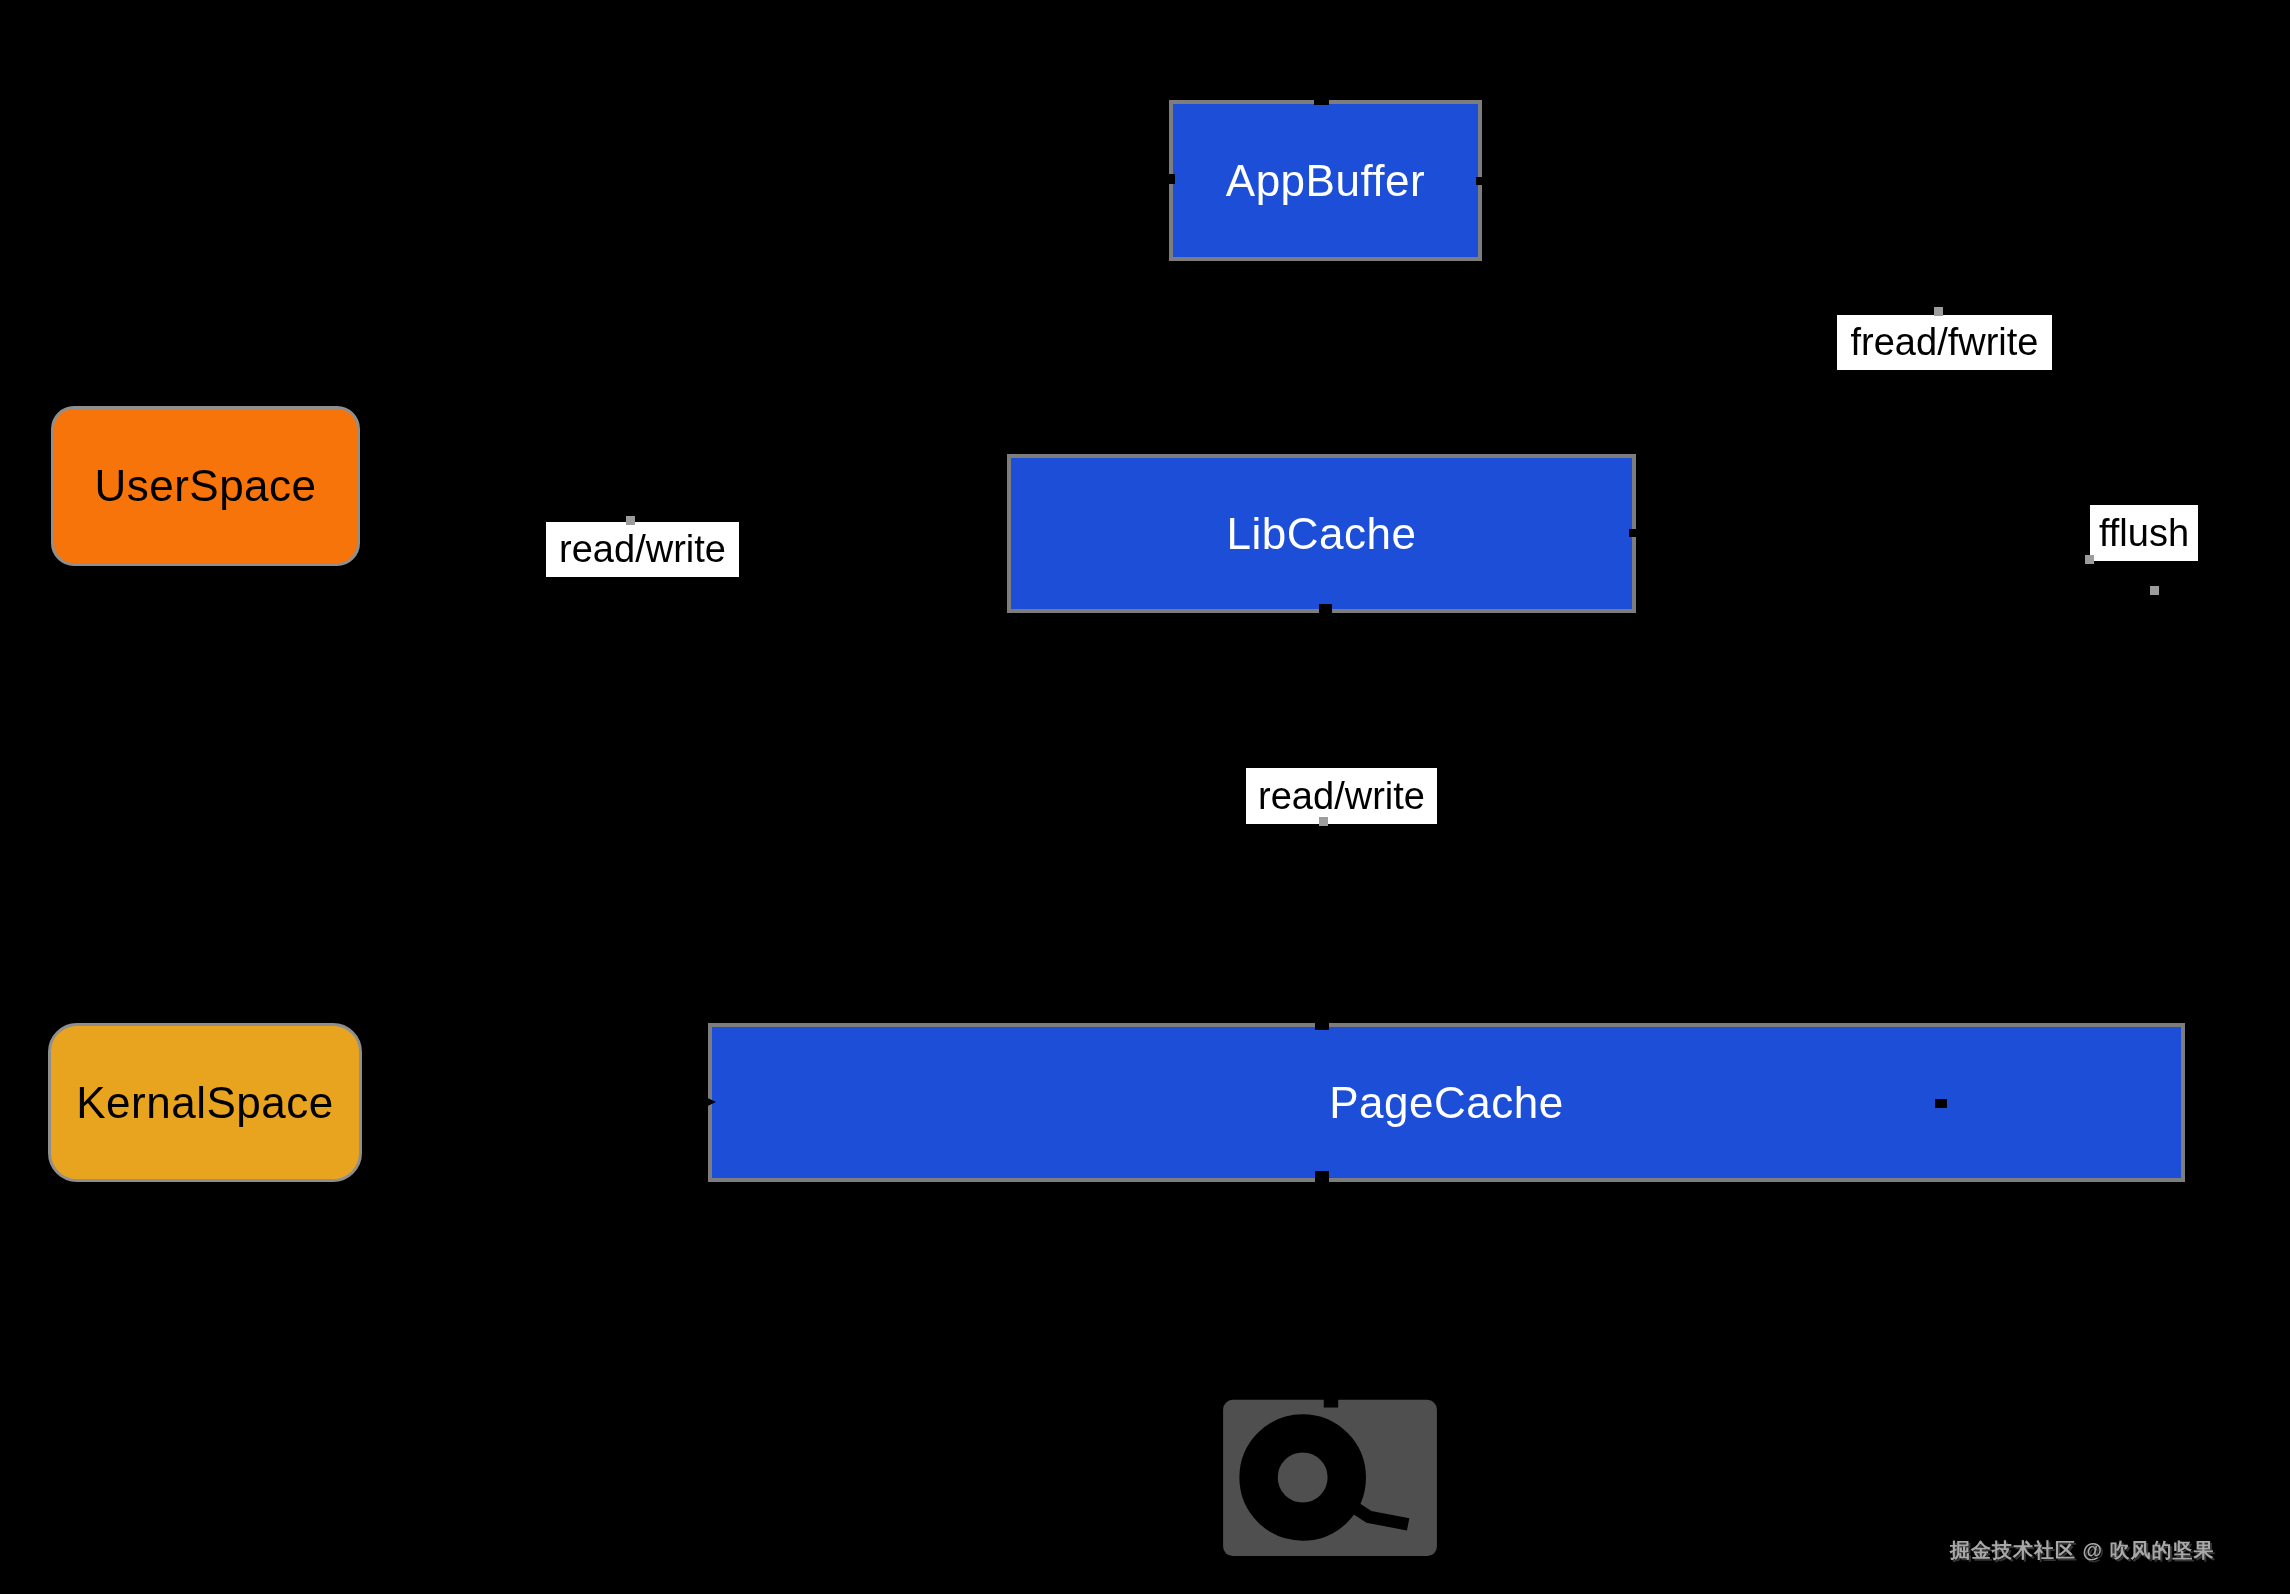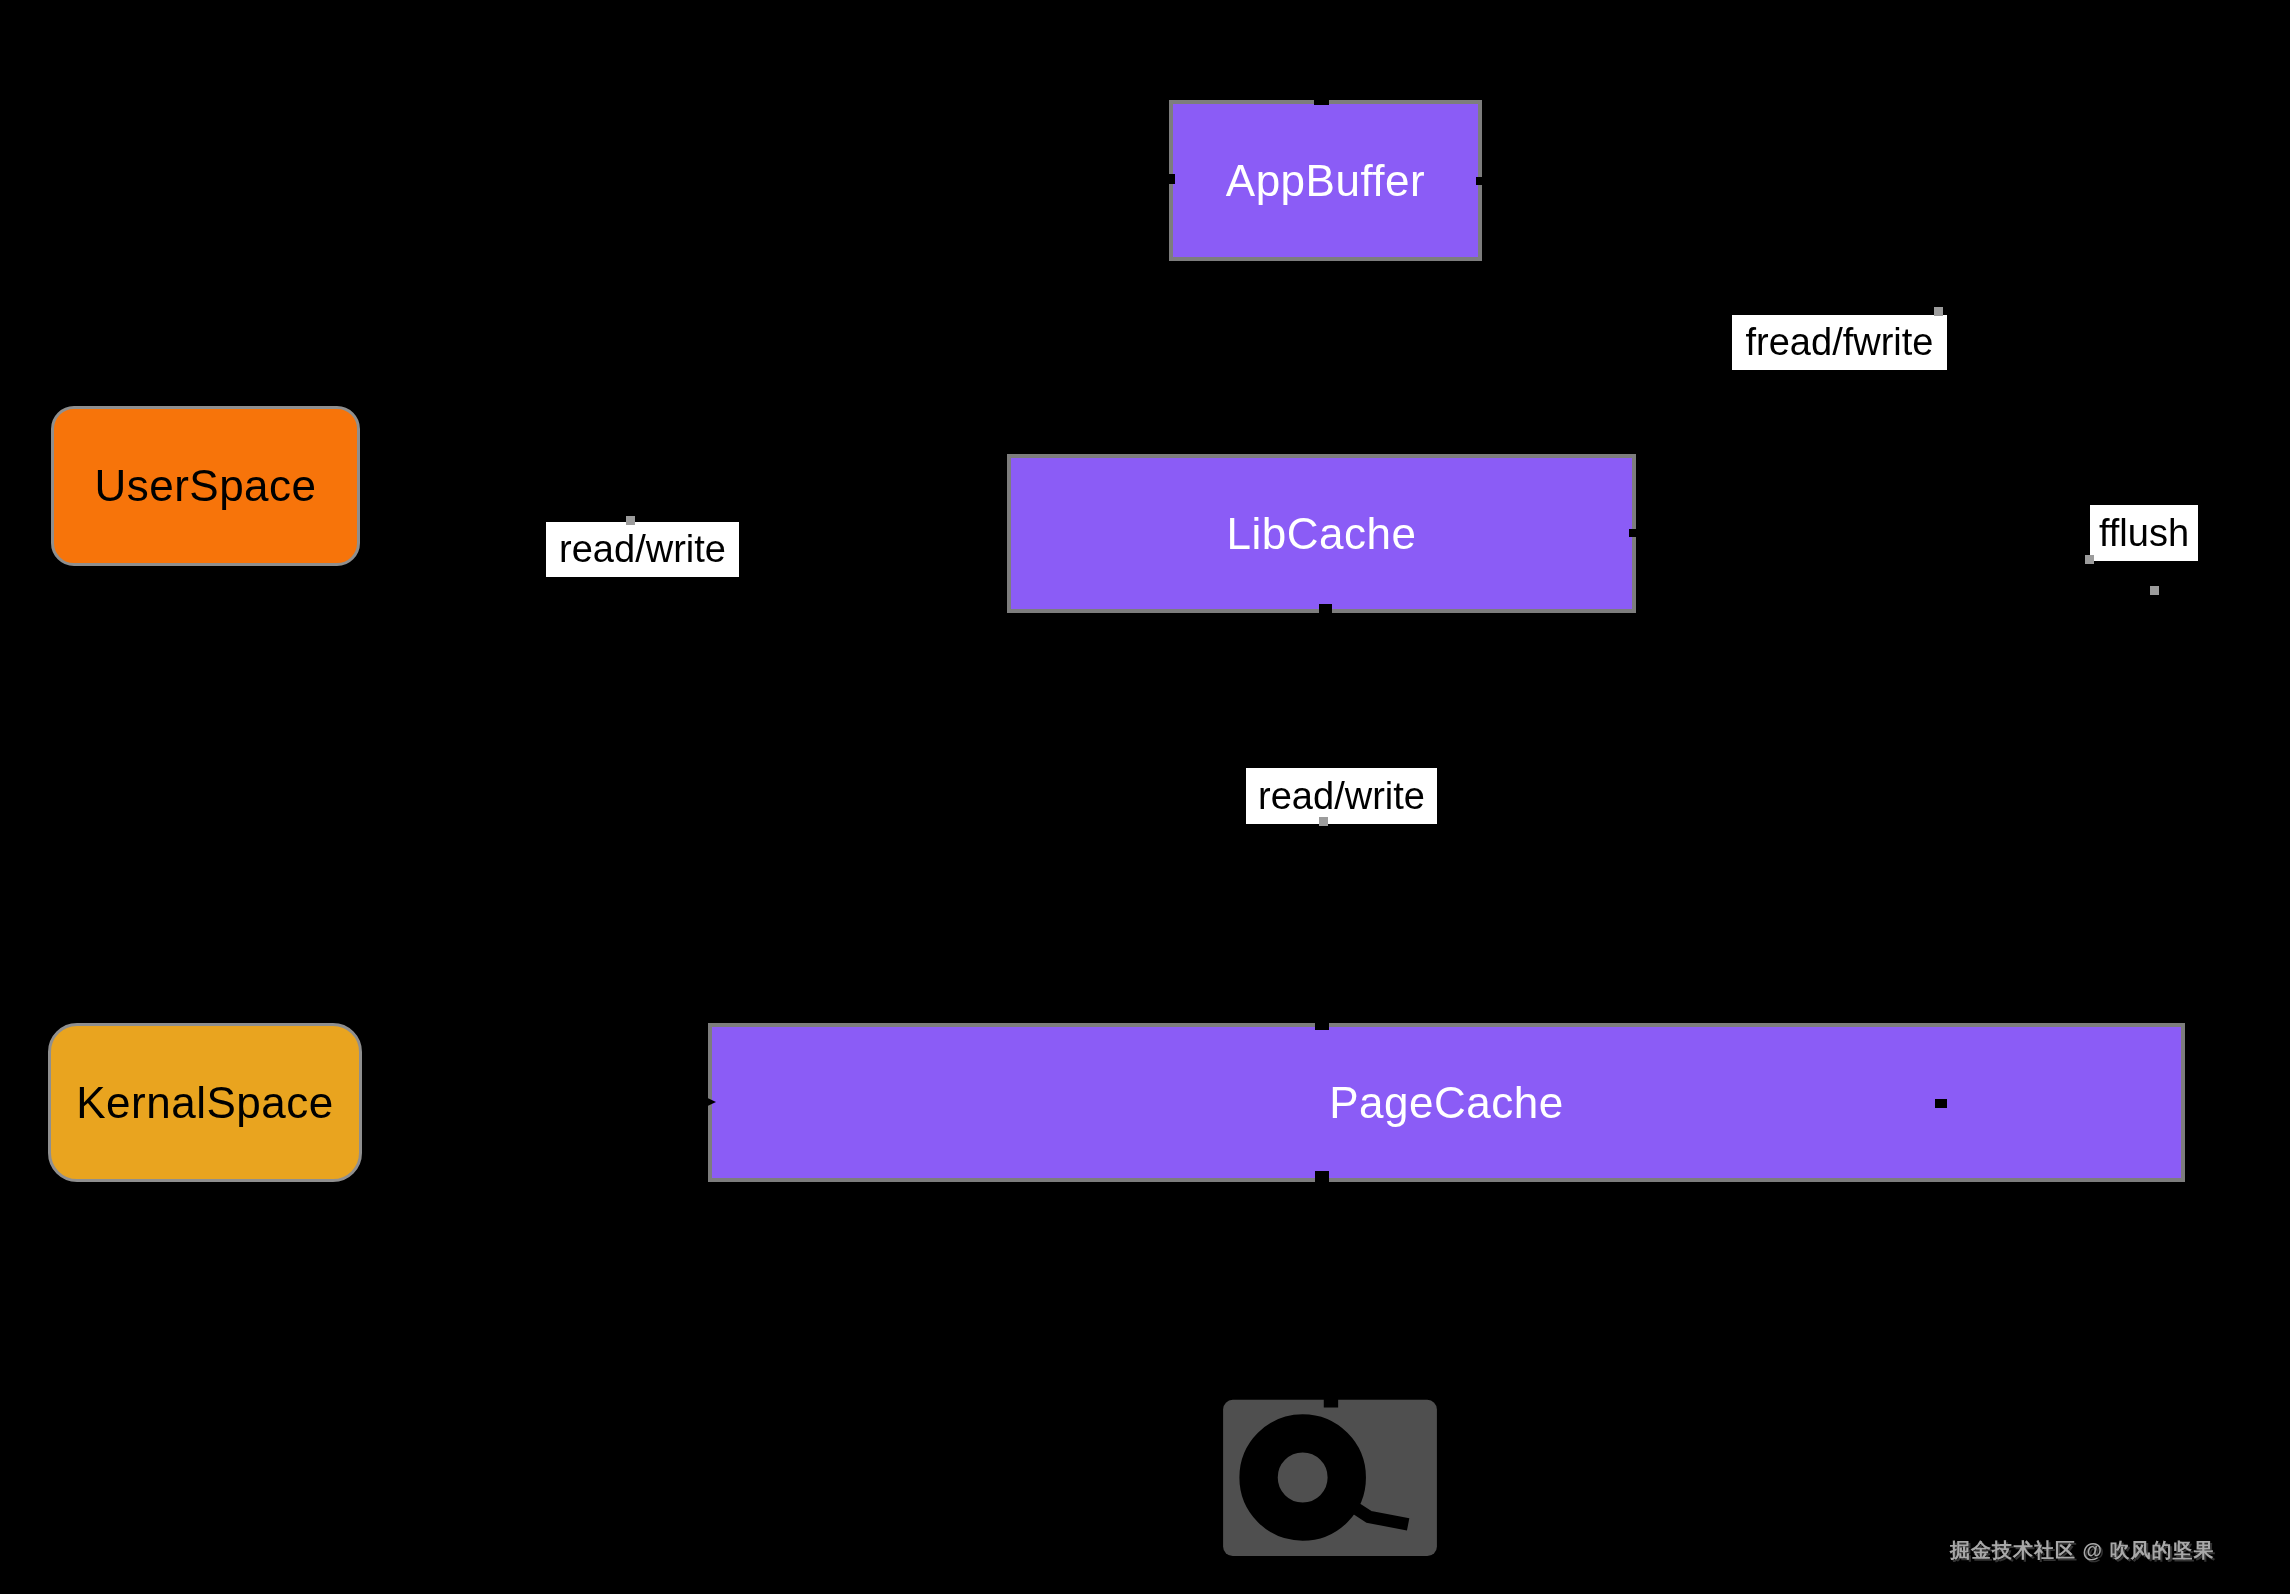--- a/index.html
+++ b/index.html
@@ -2,21 +2,21 @@
 <html><head>
 <meta charset="utf-8">
 <style>
   html,body{margin:0;padding:0;background:#000;}
   body{font-family:"Liberation Sans", sans-serif;}
   #canvas{position:relative;width:2290px;height:1595px;background:#000000;overflow:hidden;}
 
   
   .node{position:absolute;display:flex;align-items:center;justify-content:center;box-sizing:border-box;}
   .node span{display:block;}
-  .node.slate{background:#8b5cf6;border:4.8px solid #7d7d7d;color:#ffffff;}
+  .node.slate{background:#1d4ed8;border:4.8px solid #7d7d7d;color:#ffffff;}
   .node.rounded-orange{background:#f7740a;border:3.8px solid #8f8f8f;border-radius:23px;color:#000000;}
   .node.rounded-amber{background:#e9a41f;border:3.8px solid #8f8f8f;border-radius:29px;color:#000000;}
   .node-label{font-size:44px;letter-spacing:0.5px;}
 
   
   .edge-label{position:absolute;background:#ffffff;color:#000000;display:flex;align-items:center;justify-content:center;box-sizing:border-box;}
   .edge-label span{font-size:38px;}
 
   
   .notch{position:absolute;background:#000000;}
@@ -48,21 +48,21 @@
   </div>
 
   <div class="node rounded-amber" style="left:48px;top:1023px;width:314px;height:159px;">
     <span class="node-label">KernalSpace</span>
   </div>
 
   <div class="node slate" style="left:708px;top:1023px;width:1477px;height:159px;">
     <span class="node-label">PageCache</span>
   </div>
 
-  <div class="edge-label" style="left:1732px;top:315px;width:215px;height:55px;">
+  <div class="edge-label" style="left:1837px;top:315px;width:215px;height:55px;">
     <span>fread/fwrite</span>
   </div>
 
   <div class="edge-label" style="left:546px;top:522px;width:193px;height:55px;">
     <span>read/write</span>
   </div>
 
   <div class="edge-label" style="left:2090px;top:505px;width:108px;height:56px;">
     <span>fflush</span>
   </div>

